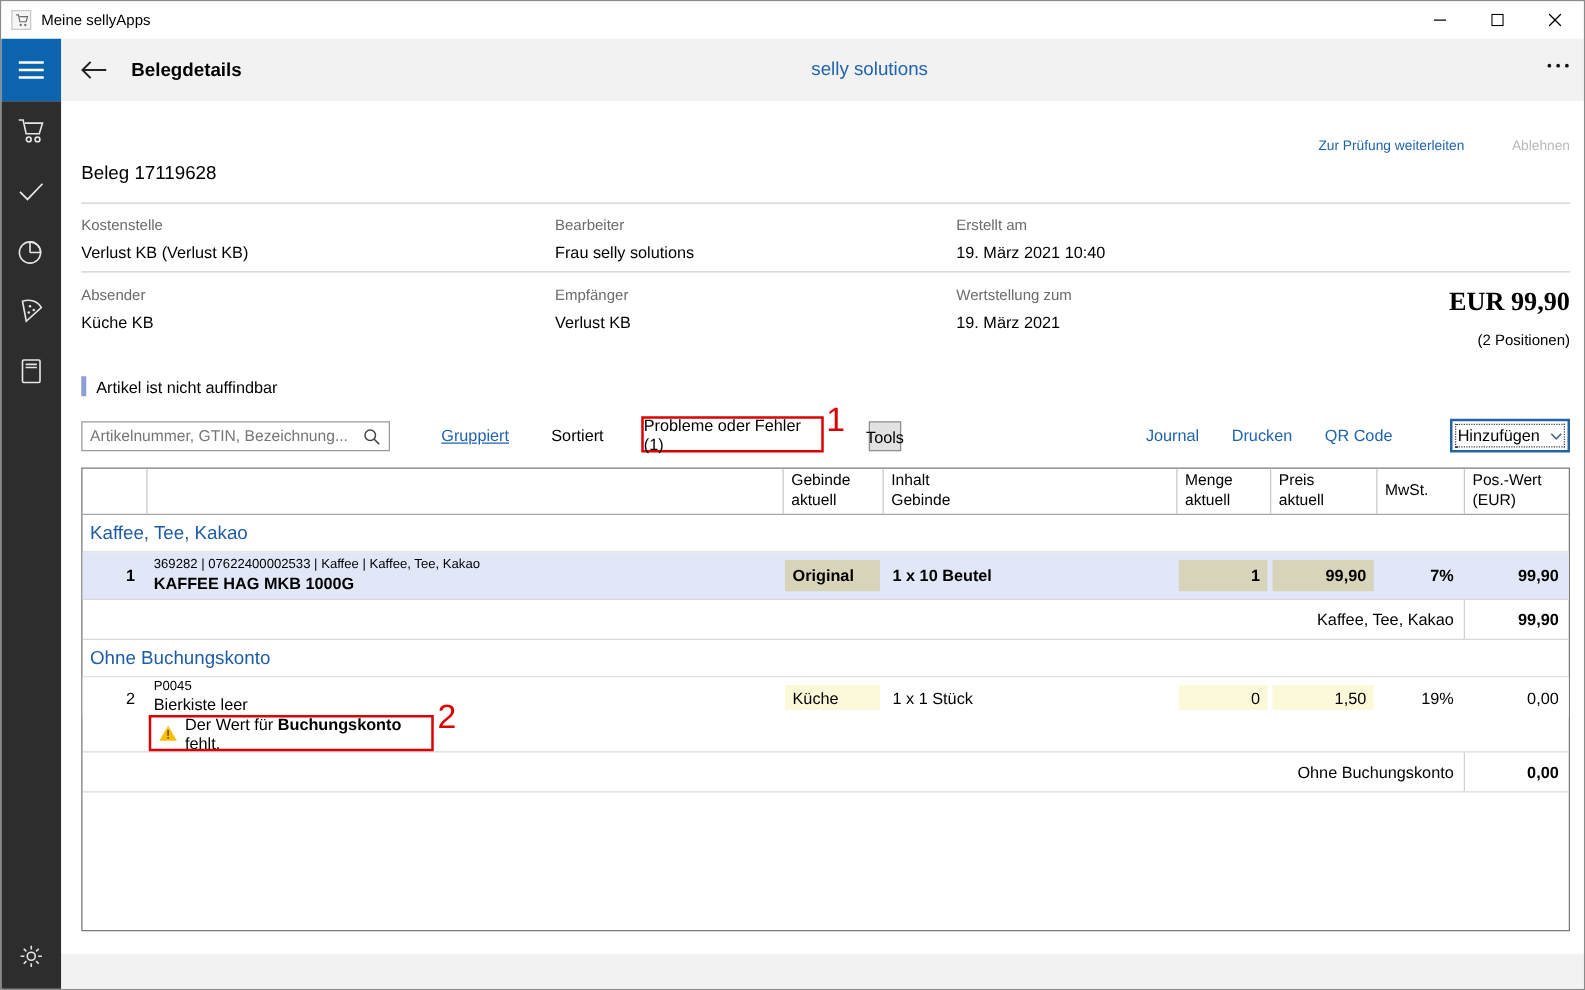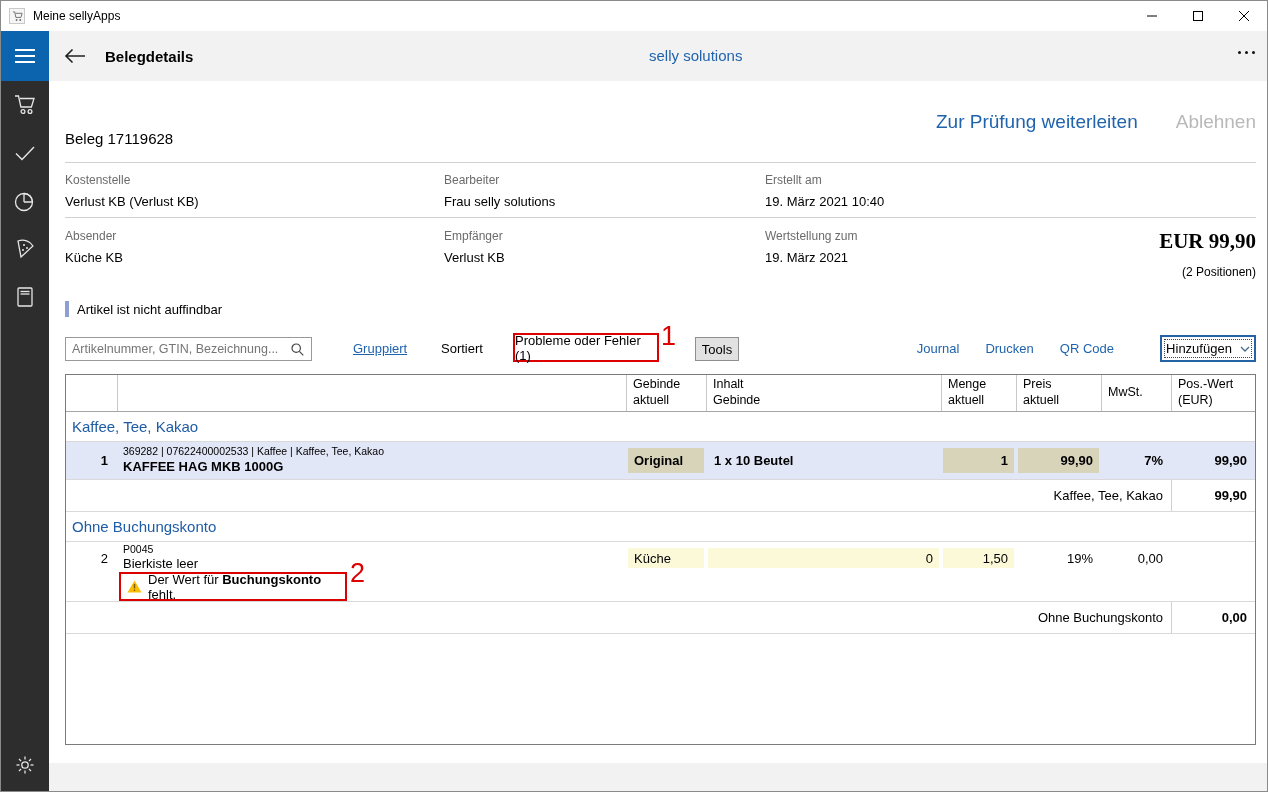--- a/index.html
+++ b/index.html
@@ -27,21 +27,21 @@
   
   .sidebar { position:absolute; left:0; top:80px; width:48px; height:712px; background:#2d2d2d; }
   .side-item { width:48px; height:48px; display:flex; align-items:center; justify-content:center; }
   .side-stack { position:absolute; top:0; left:0; }
   .side-bottom { position:absolute; bottom:4px; left:0; }
 
   
   .main { position:absolute; left:48px; top:80px; width:1220px; height:682px; background:#fff; }
   .doc-title { position:absolute; left:16px; top:14px; font-size:20px; font-weight:bold; }
   .doc-subtitle { position:absolute; left:16px; top:49px; font-size:15px; }
-  .doc-actions { position:absolute; right:13px; top:30px; font-size:19px; display:flex; gap:38px; }
+  .doc-actions { position:absolute; right:13px; top:30px; font-size:11px; display:flex; gap:38px; }
   .link { color:#1f63ad; cursor:pointer; }
   .link-disabled { color:#b9b9b9; }
   .hr { position:absolute; left:16px; width:1191px; height:0; border-top:1px solid #d0d0d0; }
   .hr1 { top:81px; } .hr2 { top:136px; }
   .field { position:absolute; }
   .field .lbl { font-size:12px; color:#6b6b6b; }
   .field .val { font-size:13px; margin-top:7px; }
   .total-amount { position:absolute; right:13px; top:148px; font-size:21px; font-weight:bold;font-family:Liberation Serif, serif; }
   .total-pos { position:absolute; right:13px; top:184px; font-size:12px; }
   .legend { position:absolute; left:16px; top:220px; display:flex; align-items:center; }
@@ -49,21 +49,21 @@
 
   
   .search-box { position:absolute; left:16px; top:256px; width:247px; height:24px; border:1px solid #999; background:#fff; display:flex; align-items:center; }
   .search-box input { flex:1; border:none; outline:none; font-family:"Liberation Sans", sans-serif; font-size:12.5px; color:#8a8a8a; padding:0 4px 0 6px; background:transparent; }
   .tb-link { position:absolute; top:260px; font-size:13px; }
   .tb-gruppiert { left:304px; text-decoration:underline; }
   .tb-sortiert { left:392px; color:#000; }
   .red-box-1 { position:absolute; left:464px; top:252px; width:146px; height:29px; border:2px solid #dd0000; display:flex; align-items:center; justify-content:center; }
   .marker { color:#dd0000; font-size:27px; line-height:1; font-weight:400; }
   .marker-1 { position:absolute; left:612px; top:242px; }
-  .tools-btn { position:absolute; left:646px; top:256px; width:44px; height:24px; background:#e1e1e1; border:1px solid #8f8f8f; font-size:13px; display:flex; align-items:center; justify-content:center; }
+  .tools-btn { position:absolute; left:646px; top:256px; width:26px; height:24px; background:#e1e1e1; border:1px solid #8f8f8f; font-size:13px; display:flex; align-items:center; justify-content:center; }
   .right-links { position:absolute; right:155px; top:260px; display:flex; gap:26px; font-size:13px; }
   .add-btn { position:absolute; right:13px; top:254px; width:96px; height:27px; background:#fff; border:2px solid #2464a4; outline:1px dotted #444; outline-offset:-5px; display:flex; align-items:center; justify-content:center; gap:8px; font-size:13px; }
 
   
   .tbl { position:absolute; left:16px; top:293px; width:1191px; height:371px; border:1px solid #7a7a7a; background:#fff; overflow:hidden; }
   .trow { display:grid; grid-template-columns:51px 509px 80px 235px 75px 85px 70px 84px; width:100%; }
   .thead { height:37px; border-bottom:1px solid #a6a6a6; }
   .thead .hcell { display:flex; align-items:center; padding:2px 6px; font-size:12.5px; line-height:1.25; white-space:pre-line; }
   .thead .hcell + .hcell { border-left:1px solid #c9c9c9; }
   .grouphdr { height:30px; display:flex; align-items:center; padding-left:6px; color:#1f5ca6; font-size:15px; border-bottom:1px solid #d9d9d9; }
@@ -332,20 +332,23 @@
       <div class="trow item-row row2">
         <div class="cell rownum">2</div>
         <div class="cell art">
           <span class="meta">P0045</span>
           <span class="name">Bierkiste leer</span>
         </div>
         <div class="cell">
             <div class="fill yellow">Küche</div>
           </div>
         <div class="cell">
+            <div class="fill">1 x 1 Stück</div>
+          </div>
+        <div class="cell">
             <div class="fill yellow num">0</div>
           </div>
         <div class="cell">
             <div class="fill yellow num">1,50</div>
           </div>
         <div class="cell">
             <div class="fill num">19%</div>
           </div>
         <div class="cell">
             <div class="fill num">0,00</div>

